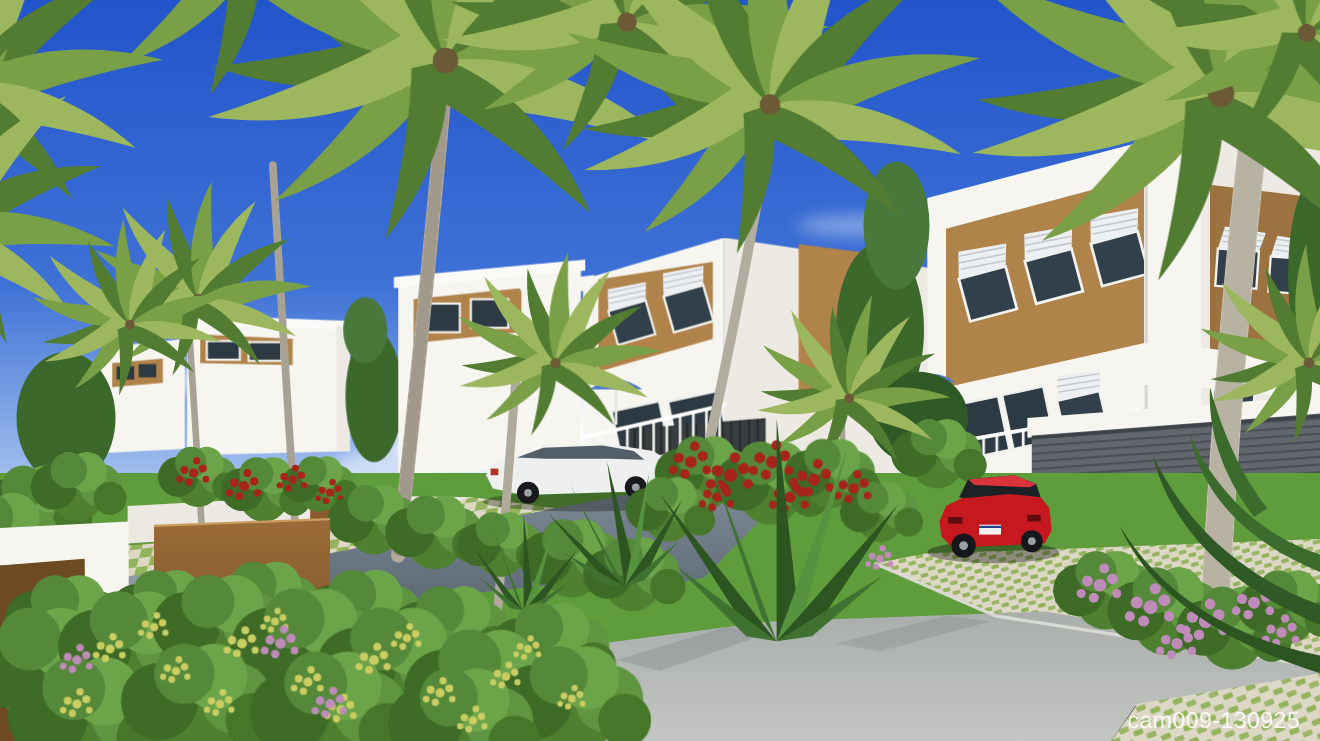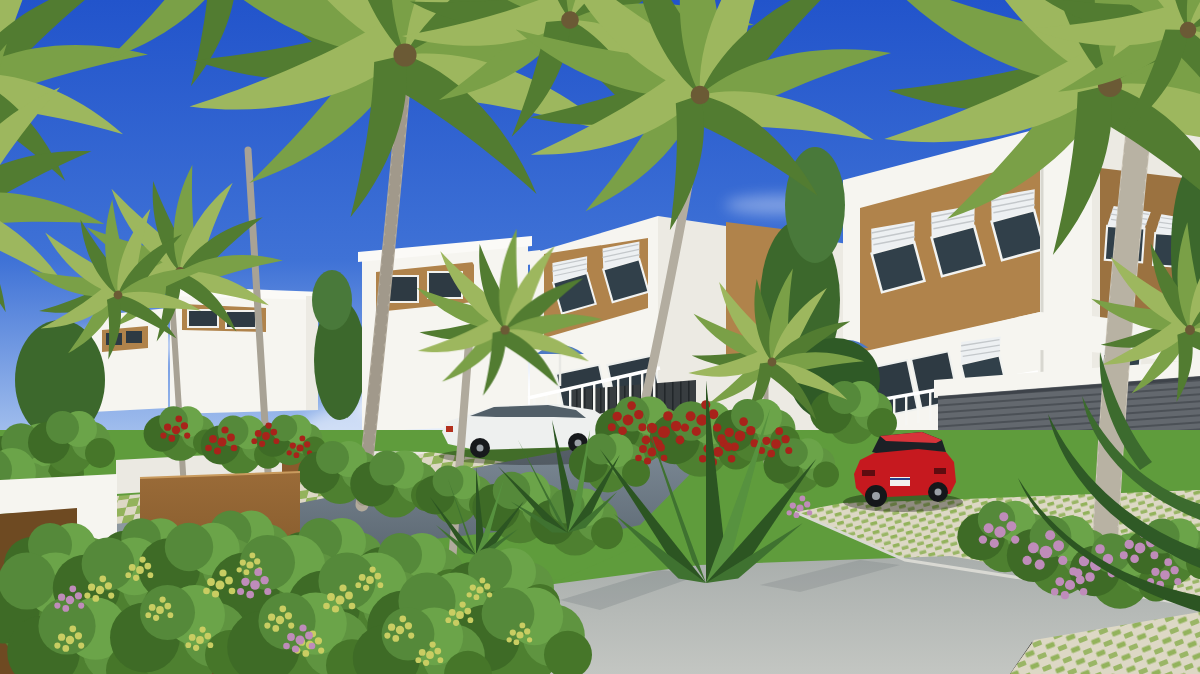--- a/index.html
+++ b/index.html
@@ -411,13 +411,14 @@
   </g>
 
   <g>
     <path d="M1200,568 C1110,530 1062,472 1048,414 C1076,472 1124,522 1200,550 Z" fill="#2f5a26"></path>
     <path d="M1200,520 C1130,492 1090,444 1082,396 C1106,448 1148,488 1200,504 Z" fill="#3c6b2e"></path>
     <path d="M1200,612 C1098,580 1040,530 1018,478 C1052,534 1110,578 1200,596 Z" fill="#2c5522"></path>
     <path d="M1140,470 C1110,430 1098,390 1100,352 C1112,396 1130,434 1152,462 Z" fill="#3c6b2e"></path>
   </g>
 </svg>
 
+<div class="watermark">cam009-130925</div>
 </div>
 
 </body></html>

